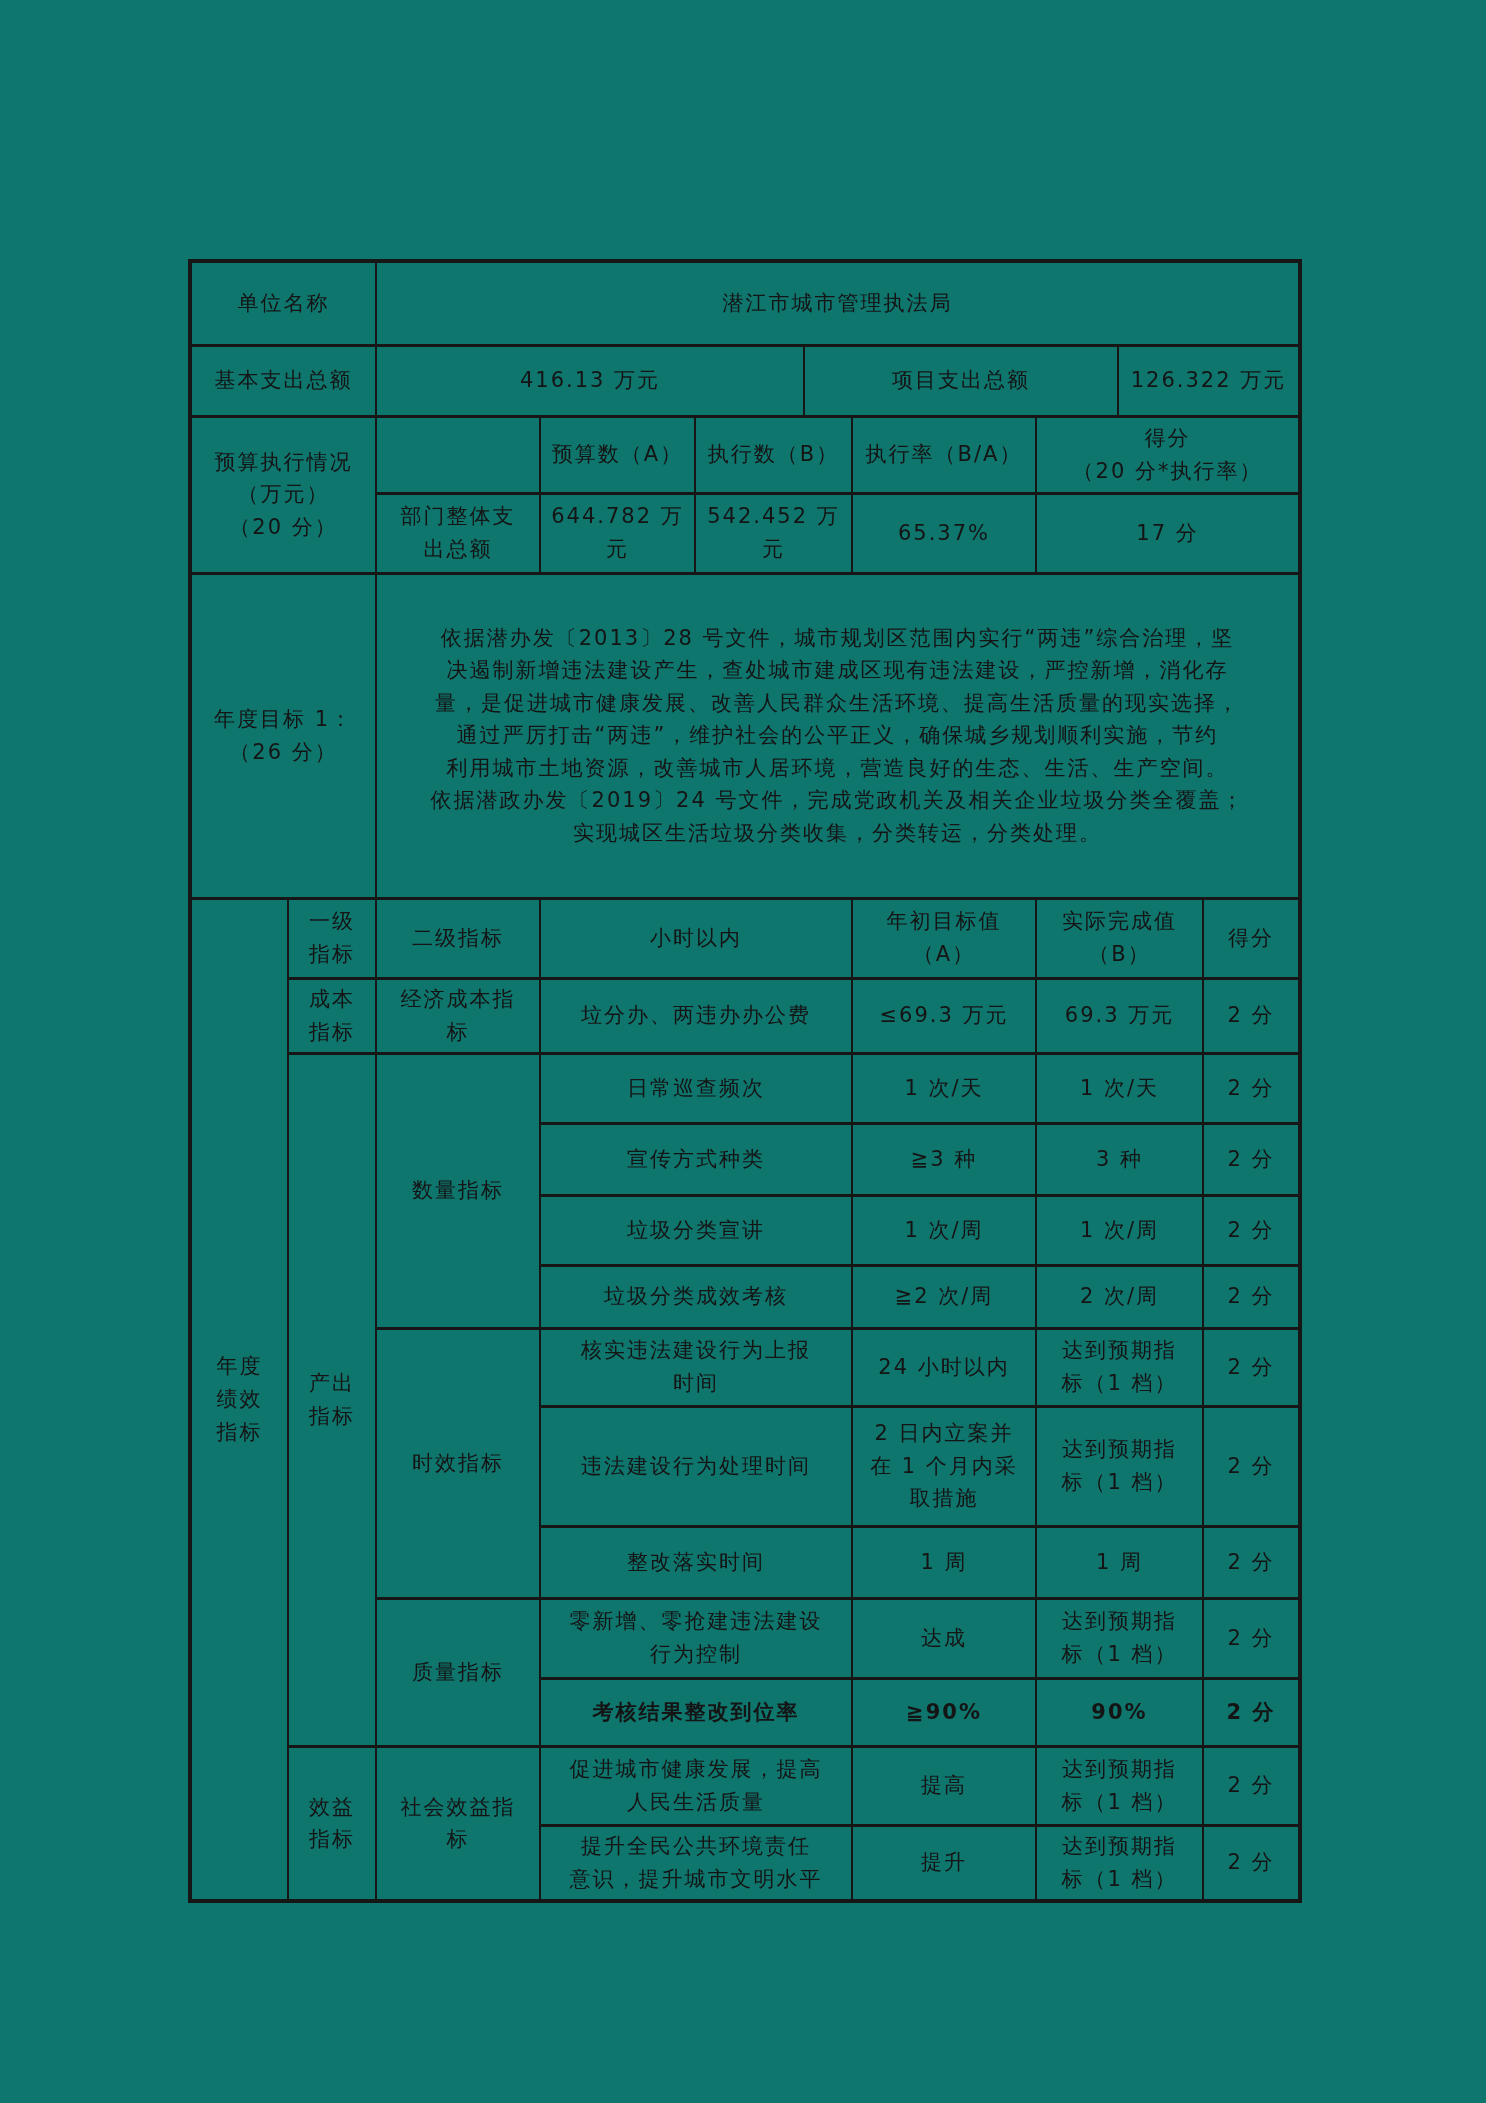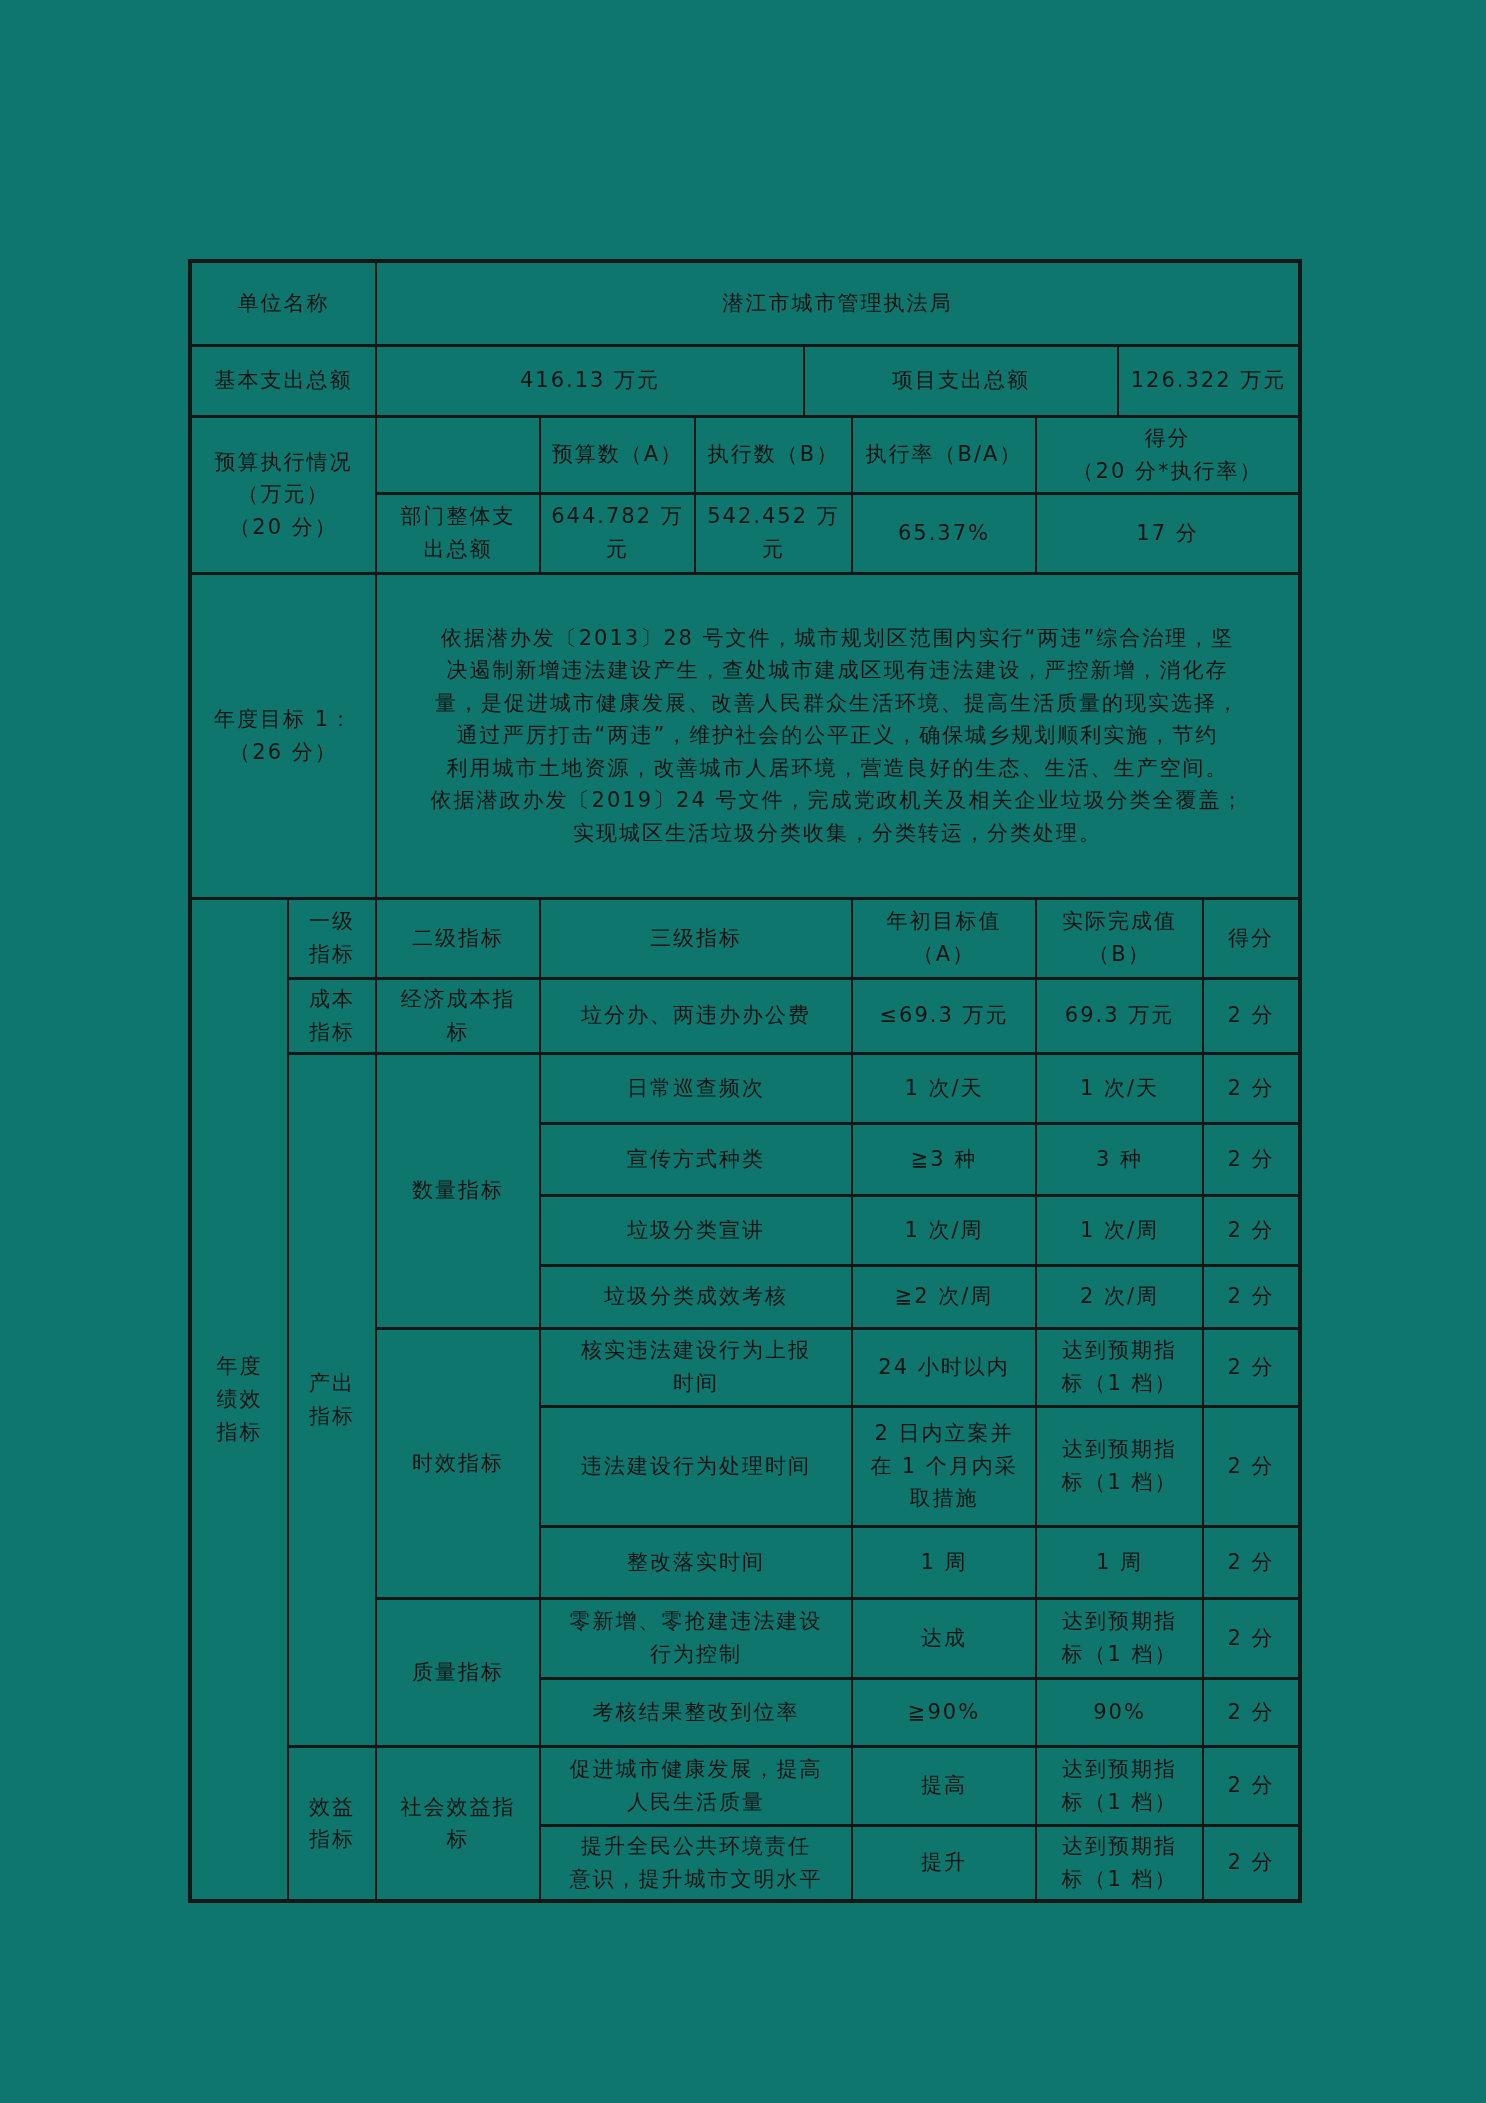--- a/index.html
+++ b/index.html
@@ -47,21 +47,21 @@
   tr.r6  { height: 80px; }
   tr.r7  { height: 75px; }
   tr.r8  { height: 70px; }
   tr.r9  { height: 72px; }
   tr.r10 { height: 70px; }
   tr.r11 { height: 63px; }
   tr.r12 { height: 78px; }
   tr.r13 { height: 120px; }
   tr.r14 { height: 72px; }
   tr.r15 { height: 80px; }
-  tr.r16 { height: 68px; }
+  tr.r16 { height: 68px; font-weight: bold; }
   tr.r17 { height: 79px; }
   tr.r18 { height: 76px; }
 
   td.left-val {
     text-align: left;
     padding-left: 16px;
   }
   td.goal-text {
     font-size: 23px;
     line-height: 44px;
@@ -145,21 +145,21 @@
 实现城区生活垃圾分类收集，分类转运，分类处理。</td>
     </tr>
 
     <tr class="r6">
       <td rowspan="13">年度
 绩效
 指标</td>
       <td>一级
 指标</td>
       <td>二级指标</td>
-      <td colspan="3">三级指标</td>
+      <td colspan="3">小时以内</td>
       <td>年初目标值
 （A）</td>
       <td colspan="2">实际完成值
 （B）</td>
       <td>得分</td>
     </tr>
 
     <tr class="r7">
       <td>成本
 指标</td>

